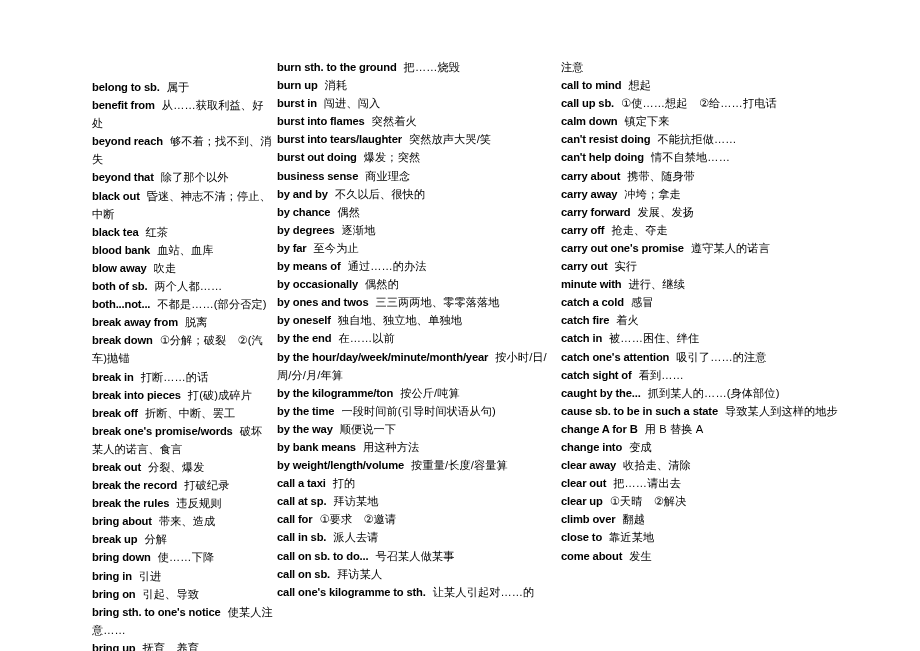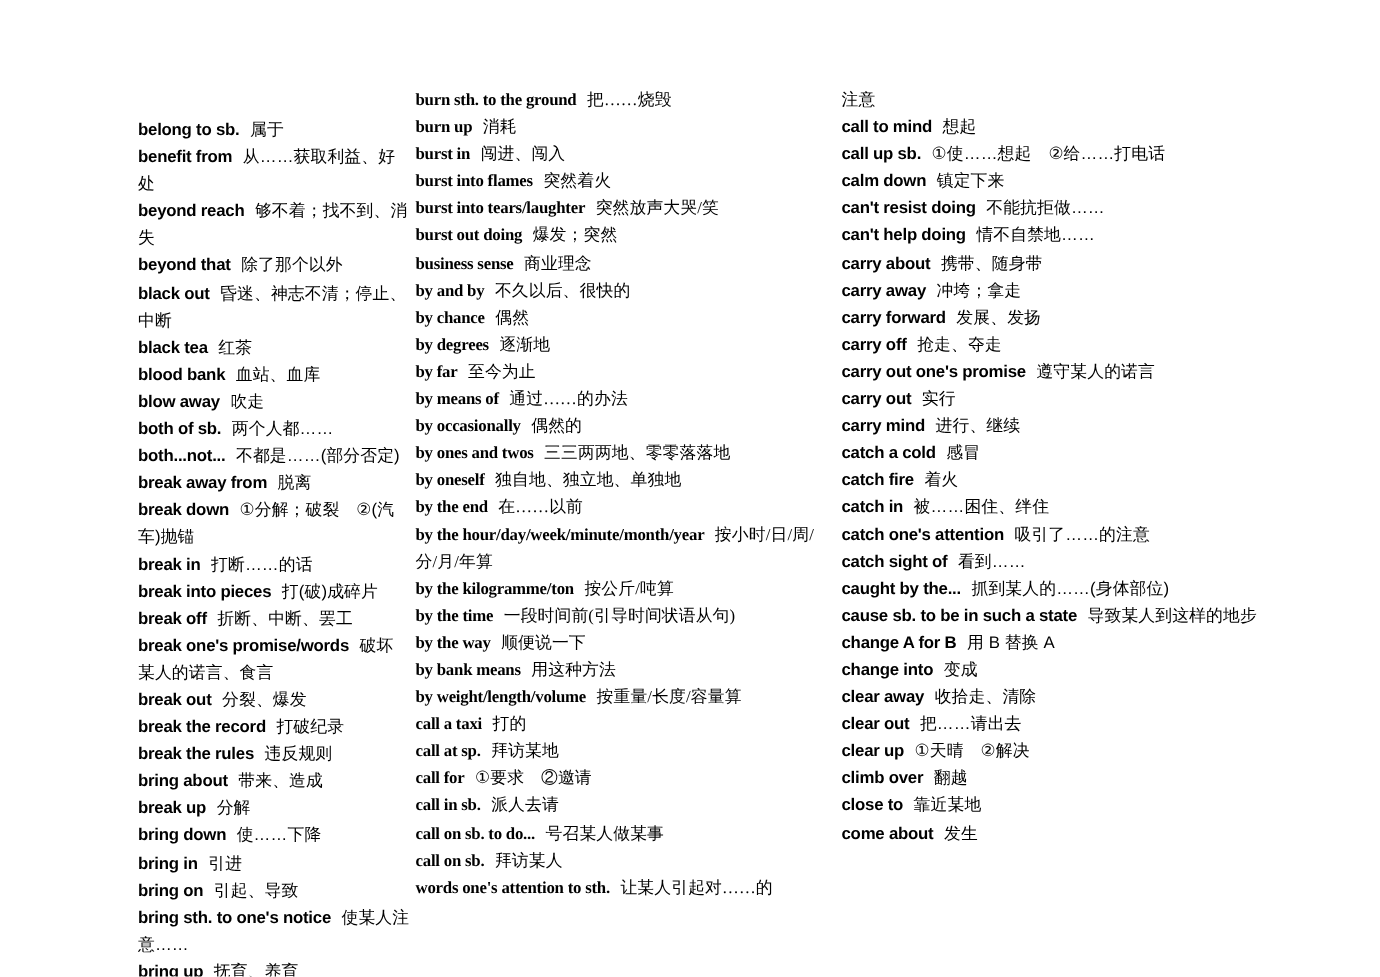--- a/index.html
+++ b/index.html
@@ -25,21 +25,21 @@
     left: 0;
     top: 58px;
     width: 920px;
     display: flex;
     align-items: flex-start;
   }
   .col {
     box-sizing: border-box;
   }
   .col-1 { width: 277px; padding-left: 92px; padding-right: 4px; margin-top: 20px; }
-  .col-2 { width: 276px; padding-left: 0px; padding-right: 4px; font-family: Liberation Serif, serif; }
+  .col-2 { width: 276px; padding-left: 0px; padding-right: 4px; }
   .col-3 { width: 367px; padding-left: 8px; padding-right: 16px; }
 
   .entry {
     font-size: 11.2px;
     line-height: 18.1px;
     margin: 0;
     padding: 0;
     text-indent: 0;
     white-space: normal;
     word-break: break-word;
@@ -119,36 +119,36 @@
         <p class="entry"><span class="term">by the time</span><span class="gap"></span><span class="def">一段时间前(引导时间状语从句)</span></p>
         <p class="entry"><span class="term">by the way</span><span class="gap"></span><span class="def">顺便说一下</span></p>
         <p class="entry"><span class="term">by bank means</span><span class="gap"></span><span class="def">用这种方法</span></p>
         <p class="entry"><span class="term">by weight/length/volume</span><span class="gap"></span><span class="def">按重量/长度/容量算</span></p>
         <p class="entry"><span class="term">call a taxi</span><span class="gap"></span><span class="def">打的</span></p>
         <p class="entry"><span class="term">call at sp.</span><span class="gap"></span><span class="def">拜访某地</span></p>
         <p class="entry"><span class="term">call for</span><span class="gap"></span><span class="def">①要求　②邀请</span></p>
         <p class="entry"><span class="term">call in sb.</span><span class="gap"></span><span class="def">派人去请</span></p>
         <p class="entry"><span class="term">call on sb. to do...</span><span class="gap"></span><span class="def">号召某人做某事</span></p>
         <p class="entry"><span class="term">call on sb.</span><span class="gap"></span><span class="def">拜访某人</span></p>
-        <p class="entry"><span class="term">words one's attention to sth.</span><span class="gap"></span><span class="def">让某人引起对……的</span></p>
+        <p class="entry"><span class="term">call one's kilogramme to sth.</span><span class="gap"></span><span class="def">让某人引起对……的</span></p>
       </div>
     <div class="col col-3">
         <p class="entry plain"><span class="def">注意</span></p>
         <p class="entry"><span class="term">call to mind</span><span class="gap"></span><span class="def">想起</span></p>
         <p class="entry"><span class="term">call up sb.</span><span class="gap"></span><span class="def">①使……想起　②给……打电话</span></p>
         <p class="entry"><span class="term">calm down</span><span class="gap"></span><span class="def">镇定下来</span></p>
         <p class="entry"><span class="term">can't resist doing</span><span class="gap"></span><span class="def">不能抗拒做……</span></p>
         <p class="entry"><span class="term">can't help doing</span><span class="gap"></span><span class="def">情不自禁地……</span></p>
         <p class="entry"><span class="term">carry about</span><span class="gap"></span><span class="def">携带、随身带</span></p>
         <p class="entry"><span class="term">carry away</span><span class="gap"></span><span class="def">冲垮；拿走</span></p>
         <p class="entry"><span class="term">carry forward</span><span class="gap"></span><span class="def">发展、发扬</span></p>
         <p class="entry"><span class="term">carry off</span><span class="gap"></span><span class="def">抢走、夺走</span></p>
         <p class="entry"><span class="term">carry out one's promise</span><span class="gap"></span><span class="def">遵守某人的诺言</span></p>
         <p class="entry"><span class="term">carry out</span><span class="gap"></span><span class="def">实行</span></p>
-        <p class="entry"><span class="term">carry mind</span><span class="gap"></span><span class="def">进行、继续</span></p>
+        <p class="entry"><span class="term">minute with</span><span class="gap"></span><span class="def">进行、继续</span></p>
         <p class="entry"><span class="term">catch a cold</span><span class="gap"></span><span class="def">感冒</span></p>
         <p class="entry"><span class="term">catch fire</span><span class="gap"></span><span class="def">着火</span></p>
         <p class="entry"><span class="term">catch in</span><span class="gap"></span><span class="def">被……困住、绊住</span></p>
         <p class="entry"><span class="term">catch one's attention</span><span class="gap"></span><span class="def">吸引了……的注意</span></p>
         <p class="entry"><span class="term">catch sight of</span><span class="gap"></span><span class="def">看到……</span></p>
         <p class="entry"><span class="term">caught by the...</span><span class="gap"></span><span class="def">抓到某人的……(身体部位)</span></p>
         <p class="entry"><span class="term">cause sb. to be in such a state</span><span class="gap"></span><span class="def">导致某人到这样的地步</span></p>
         <p class="entry"><span class="term">change A for B</span><span class="gap"></span><span class="def">用 B 替换 A</span></p>
         <p class="entry"><span class="term">change into</span><span class="gap"></span><span class="def">变成</span></p>
         <p class="entry"><span class="term">clear away</span><span class="gap"></span><span class="def">收拾走、清除</span></p>

